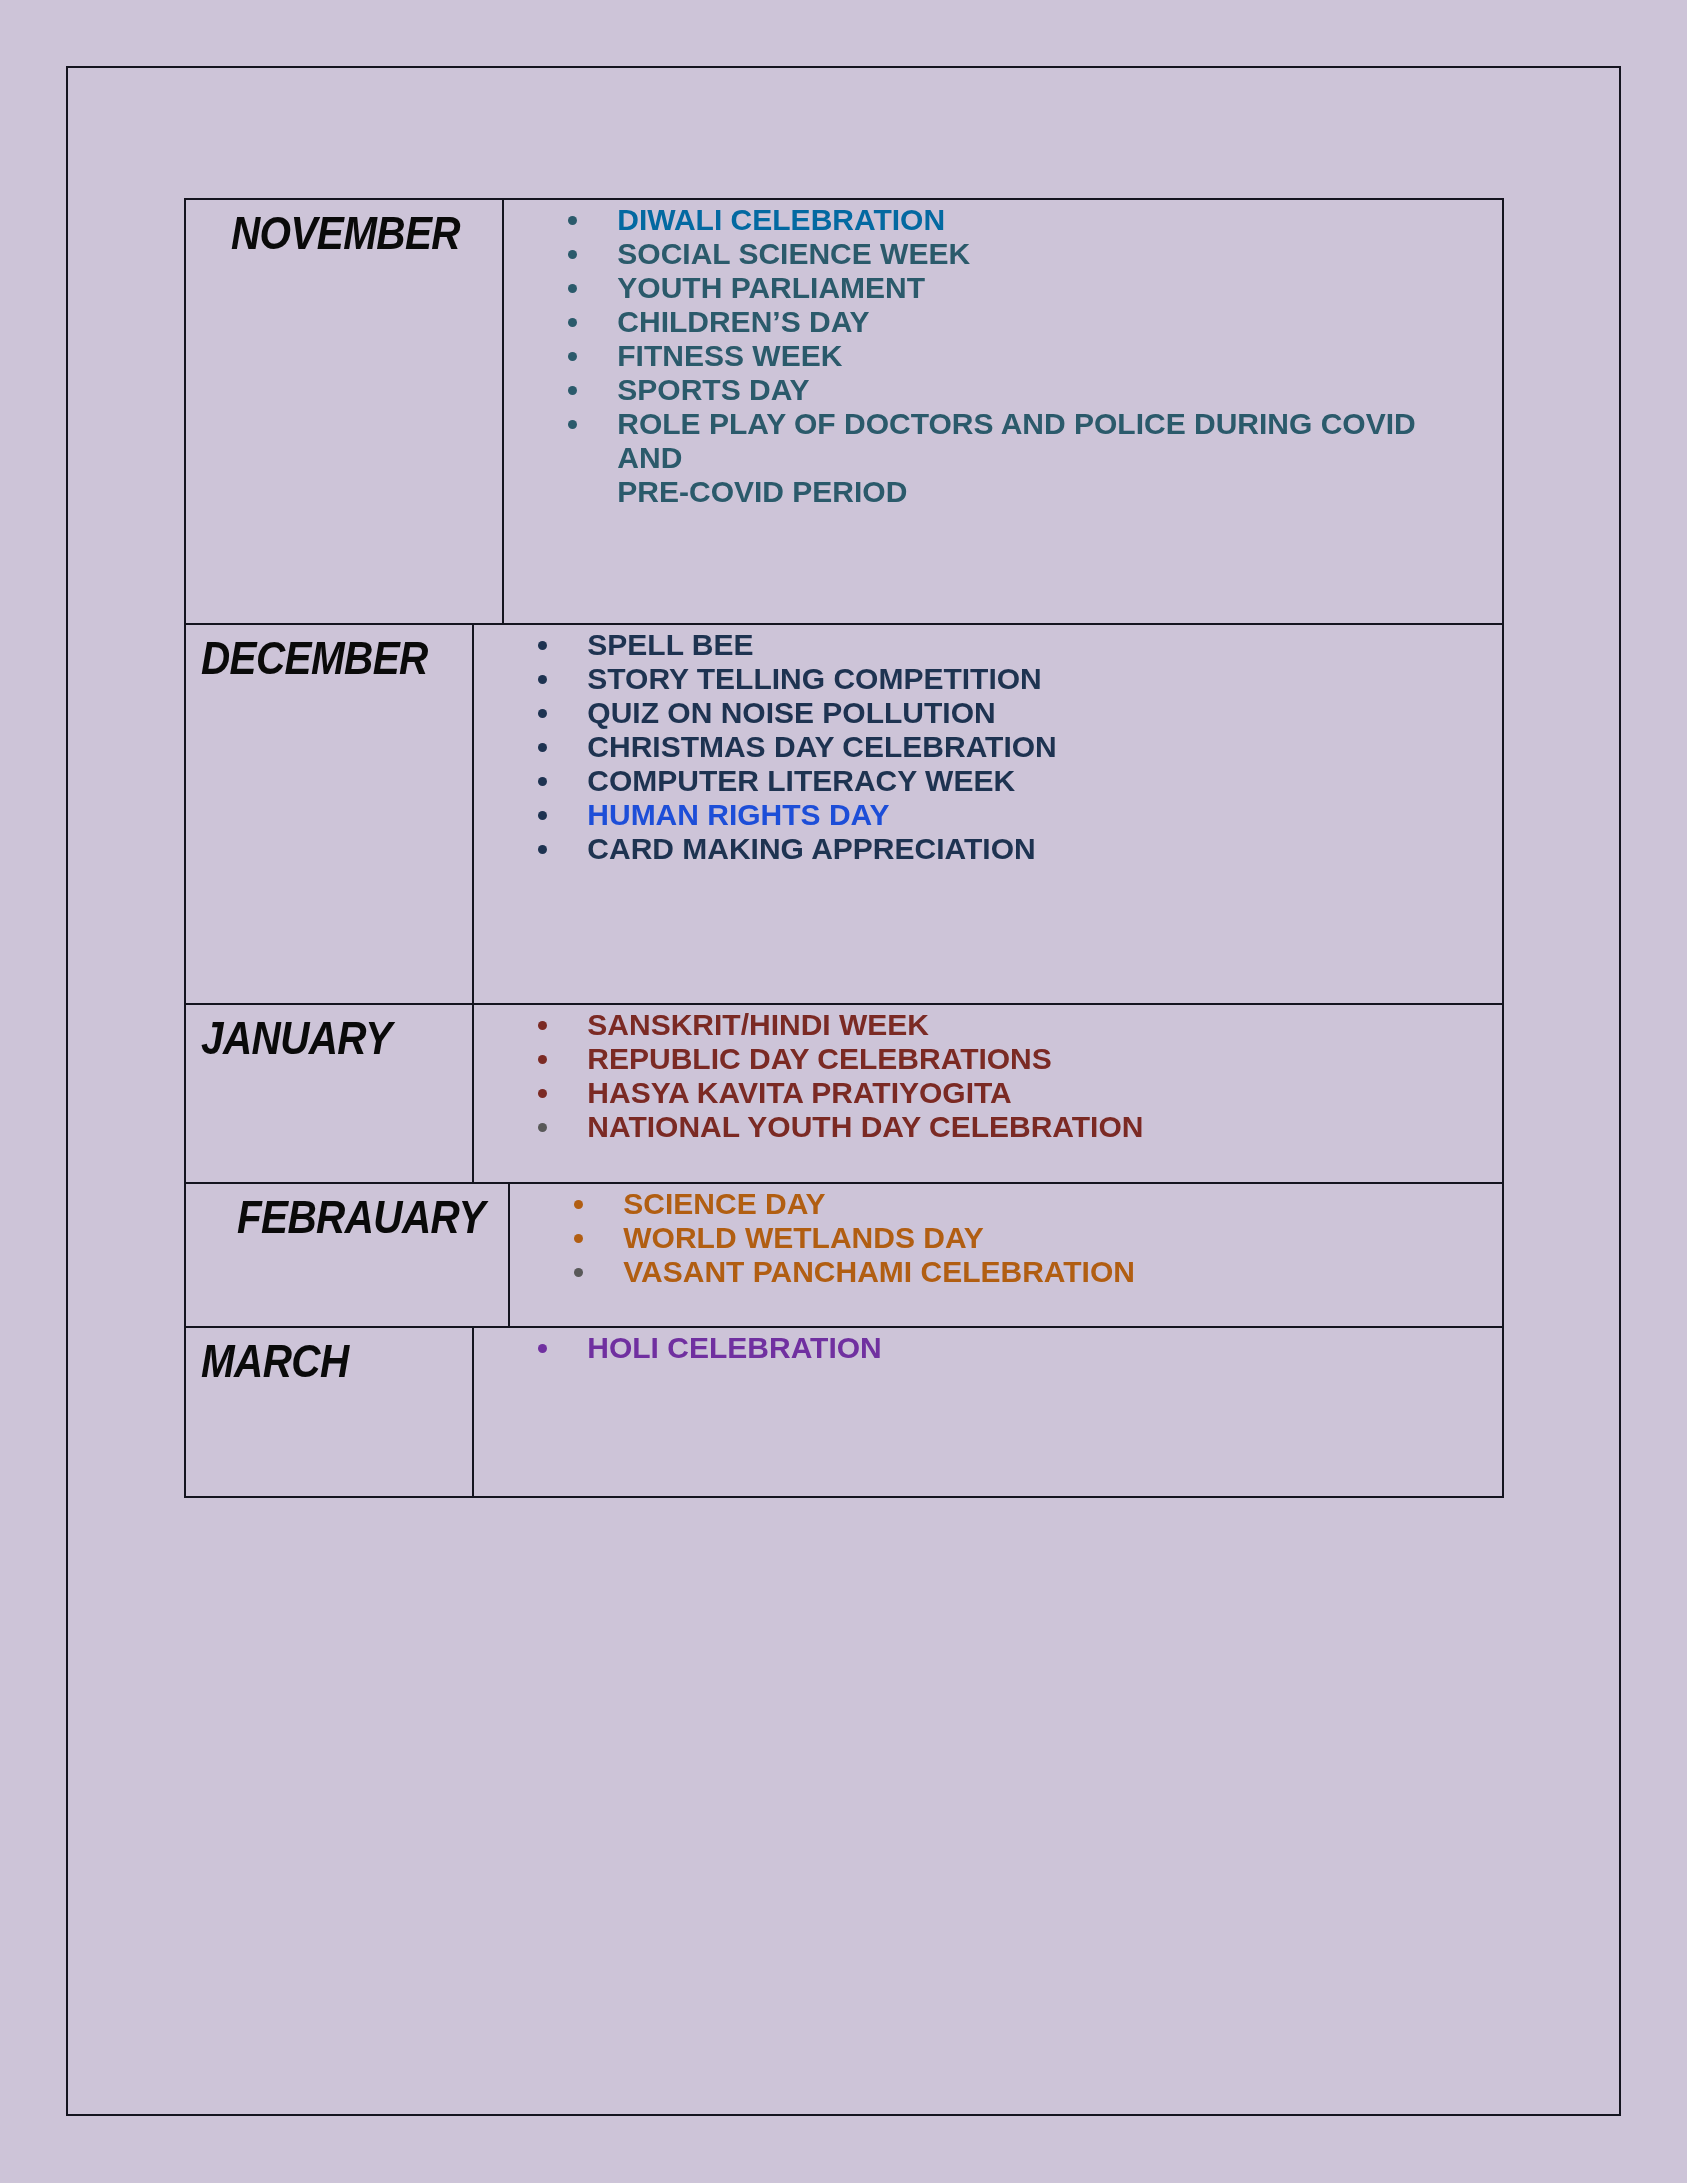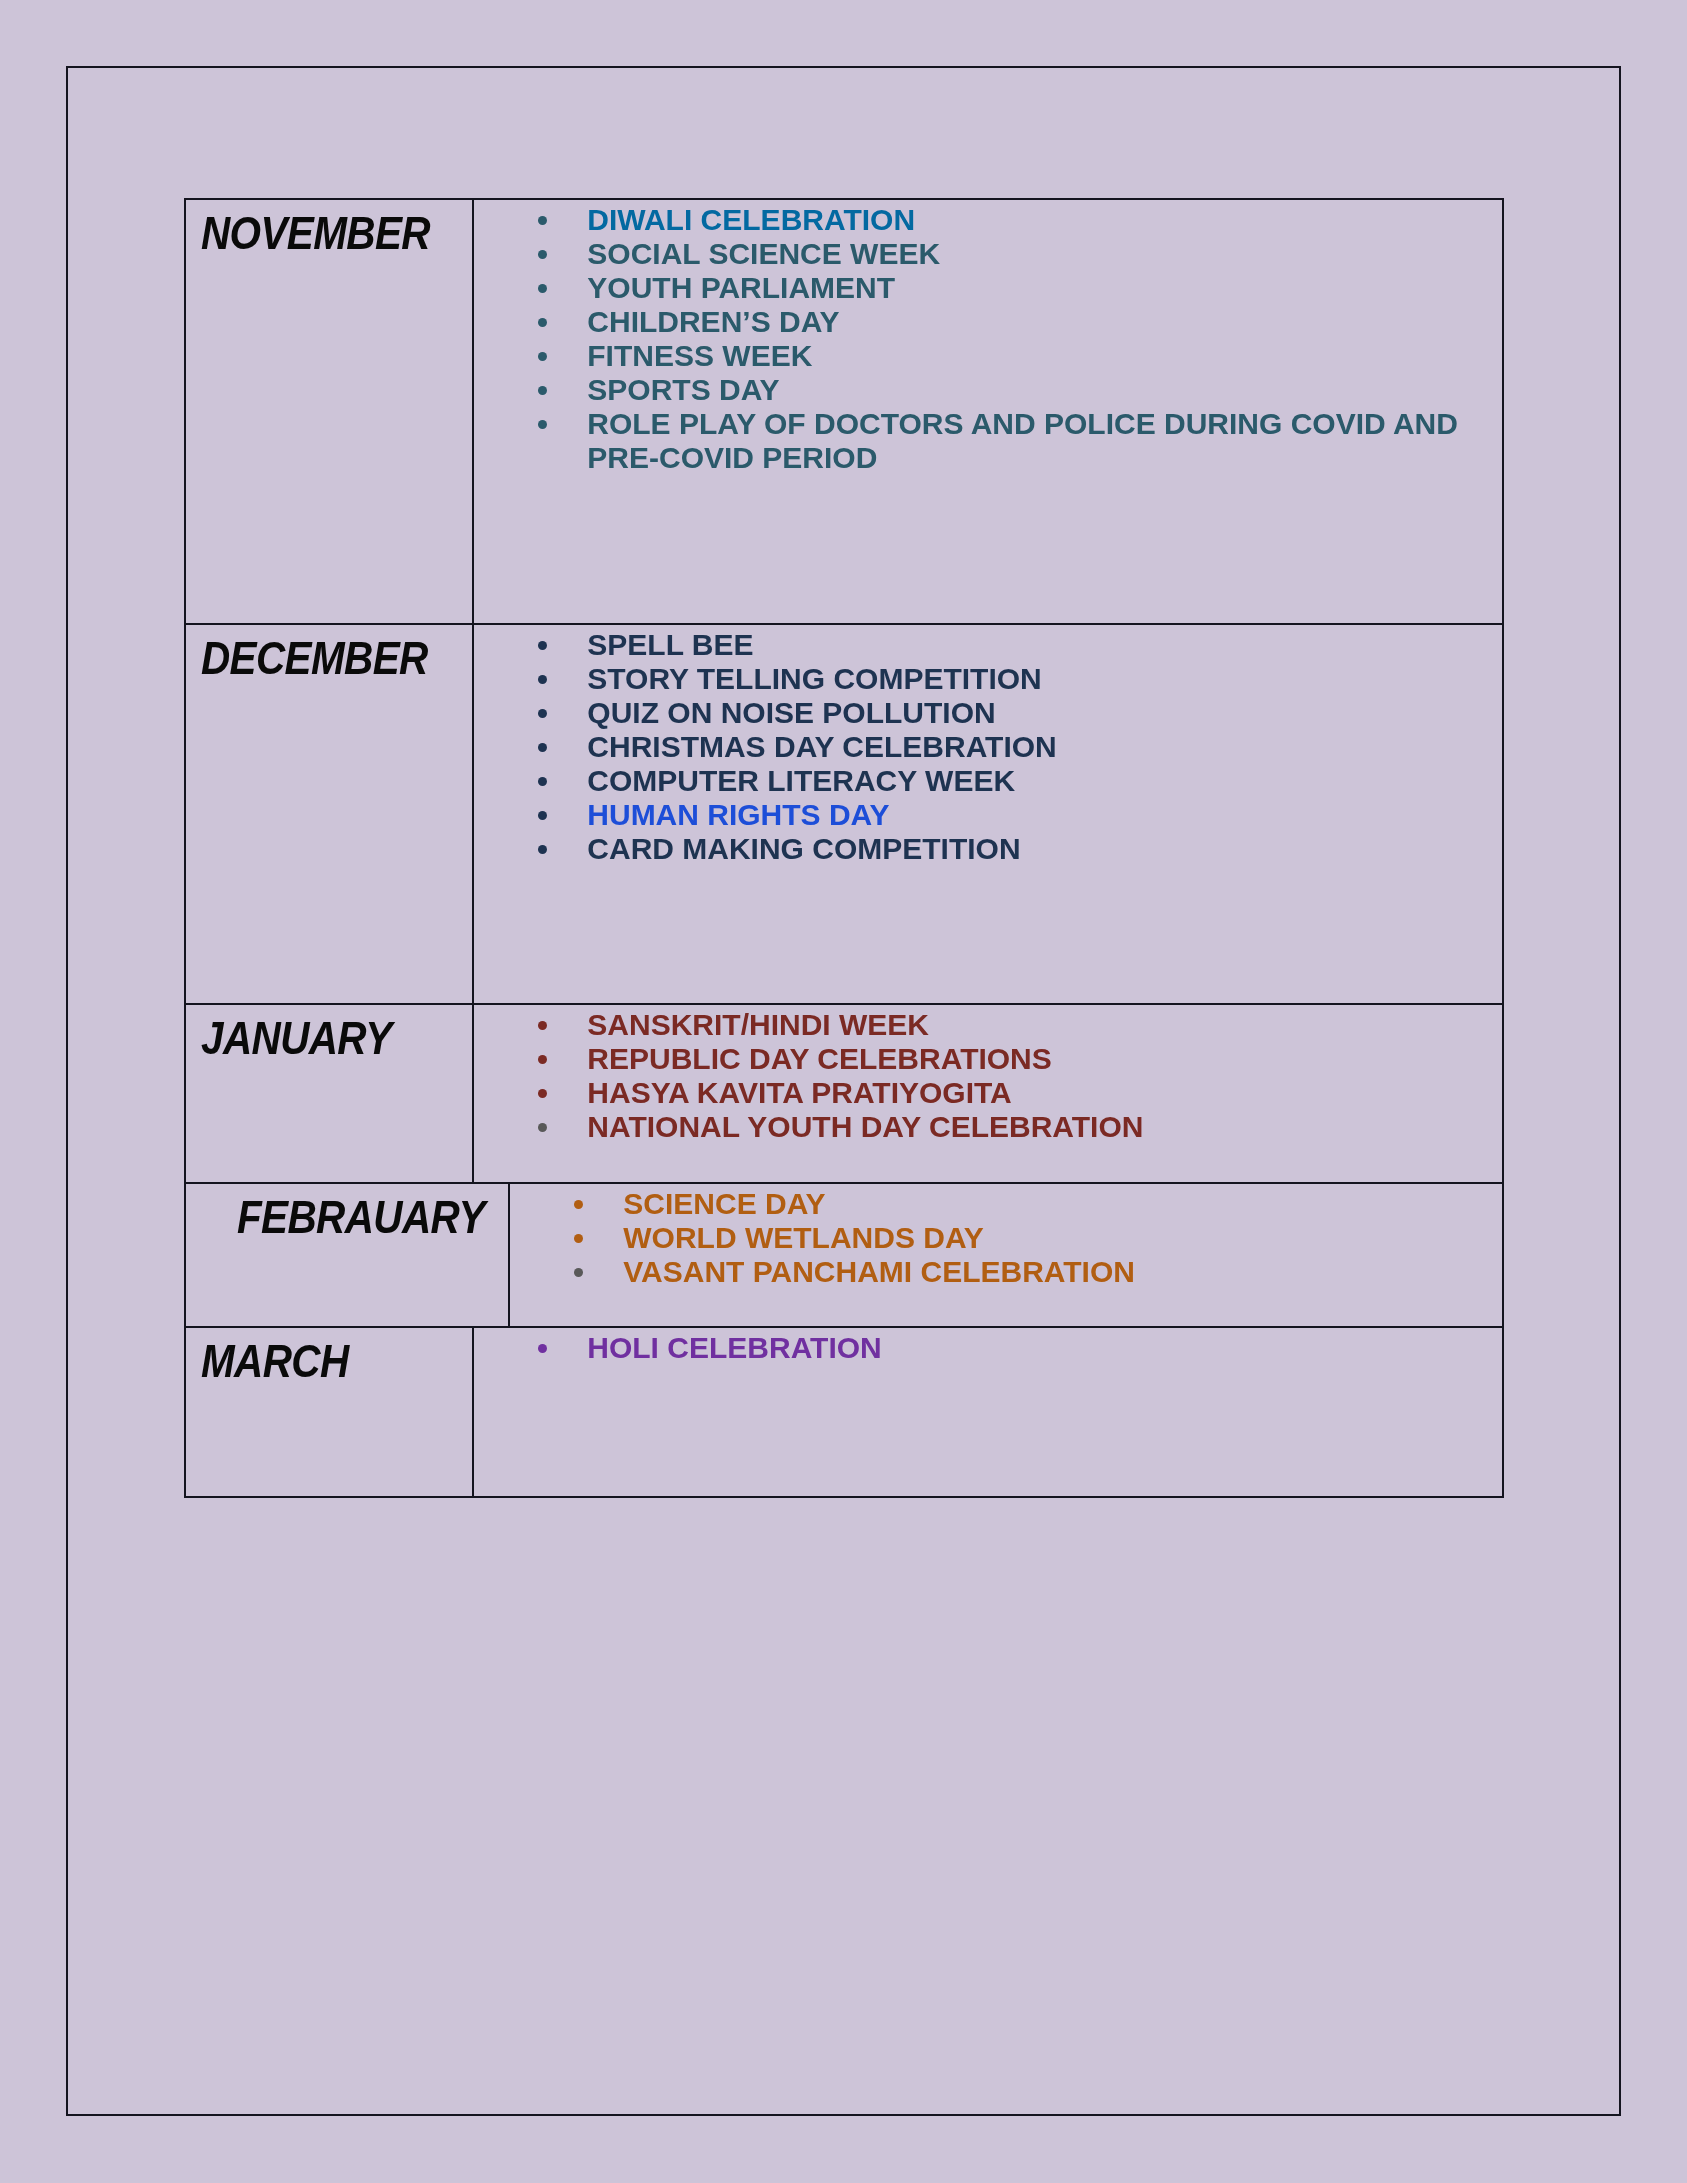--- a/index.html
+++ b/index.html
@@ -80,21 +80,21 @@
     line-height: 34px;
     white-space: pre-line;
   }
 </style>
 </head>
 <body>
 
 <div class="screen" style="background: rgb(205, 196, 216);">
   <div class="page-border" style="border-color: rgb(20, 20, 31);"></div>
   <div class="calendar-table" style="border-color: rgb(20, 20, 31);">
-      <div class="cal-row" style="border-color: rgb(20, 20, 31);">
+      <div class="cal-row" style="border-color: rgb(20, 20, 31); padding-left: 30px;">
         <div class="month-cell" style="border-color: rgb(20, 20, 31);"><span class="month-label" style="color: rgb(10, 10, 10);">NOVEMBER</span></div>
         <div class="events-cell">
           <div class="event-item">
             <span class="bullet" style="background: rgb(43, 90, 107);"></span>
             <span class="event-text" style="color: #0369a1;">DIWALI CELEBRATION</span>
           </div>
           <div class="event-item">
             <span class="bullet" style="background: rgb(43, 90, 107);"></span>
             <span class="event-text" style="color: rgb(43, 90, 107);">SOCIAL SCIENCE WEEK</span>
           </div>
@@ -143,21 +143,21 @@
           <div class="event-item">
             <span class="bullet" style="background: rgb(30, 51, 81);"></span>
             <span class="event-text" style="color: rgb(30, 51, 81);">COMPUTER LITERACY WEEK</span>
           </div>
           <div class="event-item">
             <span class="bullet" style="background: rgb(30, 51, 81);"></span>
             <span class="event-text" style="color: #1d4ed8;">HUMAN RIGHTS DAY</span>
           </div>
           <div class="event-item">
             <span class="bullet" style="background: rgb(30, 51, 81);"></span>
-            <span class="event-text" style="color: rgb(30, 51, 81);">CARD MAKING COMPETITION</span>
+            <span class="event-text" style="color: rgb(30, 51, 81);">CARD MAKING APPRECIATION</span>
           </div>
         </div>
       </div>
       <div class="cal-row" style="border-color: rgb(20, 20, 31);">
         <div class="month-cell" style="border-color: rgb(20, 20, 31);"><span class="month-label" style="color: rgb(10, 10, 10);">JANUARY</span></div>
         <div class="events-cell">
           <div class="event-item">
             <span class="bullet" style="background: rgb(123, 42, 36);"></span>
             <span class="event-text" style="color: rgb(123, 42, 36);">SANSKRIT/HINDI WEEK</span>
           </div>

